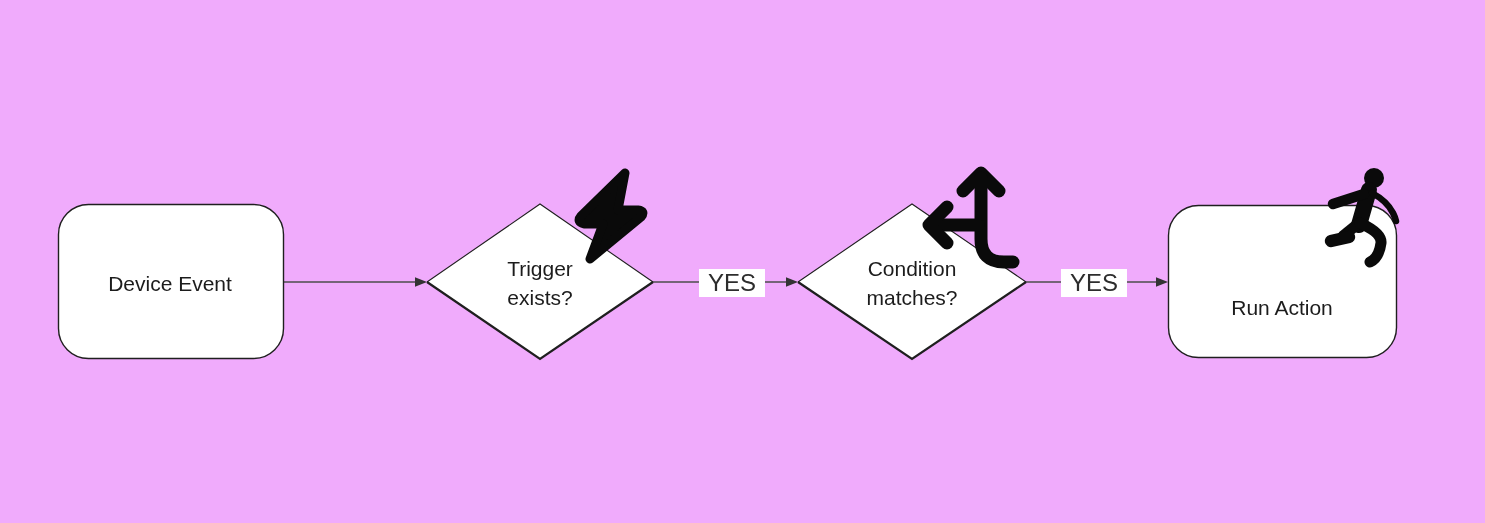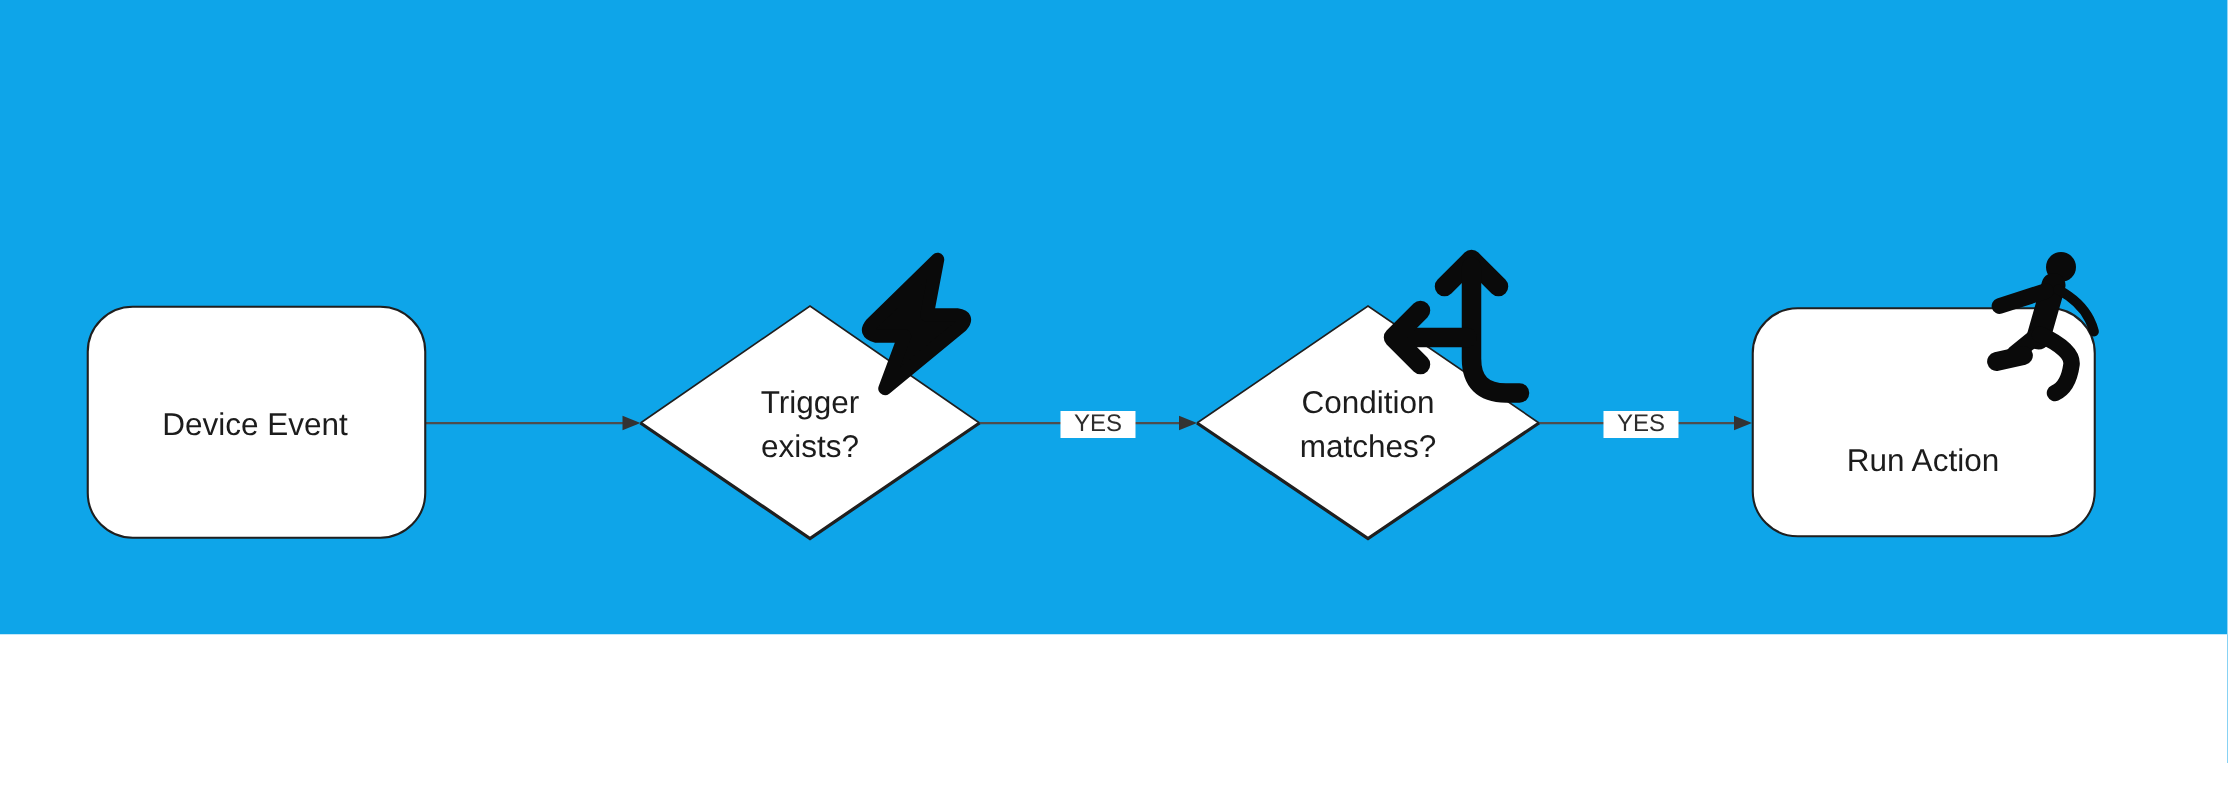--- a/index.html
+++ b/index.html
@@ -1,37 +1,37 @@
 <!DOCTYPE html>
 <html><head>
 <meta charset="utf-8">
 <style>
   html,body { margin:0; padding:0; background:#ffffff; }
   .stage {
     position:relative;
-    width:1485px; height:423px;
-    background:#0ea5e9;
+    width:1485px; height:523px;
+    background:#f0abfc;
     font-family:"Liberation Sans","DejaVu Sans",sans-serif;
     overflow:hidden;
   }
   svg.layer { position:absolute; left:0; top:0; }
   .lbl {
     position:absolute;
     transform:translate(-50%,-50%);
     font-size:21px;
     line-height:1.36;
     color:#1c1c1c;
     text-align:center;
     white-space:pre-line;
     pointer-events:none;
   }
   .edge-lbl {
     position:absolute;
     transform:translate(-50%,-50%);
-    font-size:16px;
+    font-size:24px;
     color:#2d2d2d;
     background:#ffffff;
     padding:0 9px;
     white-space:nowrap;
     pointer-events:none;
   }
 </style>
 </head>
 <body>
 

